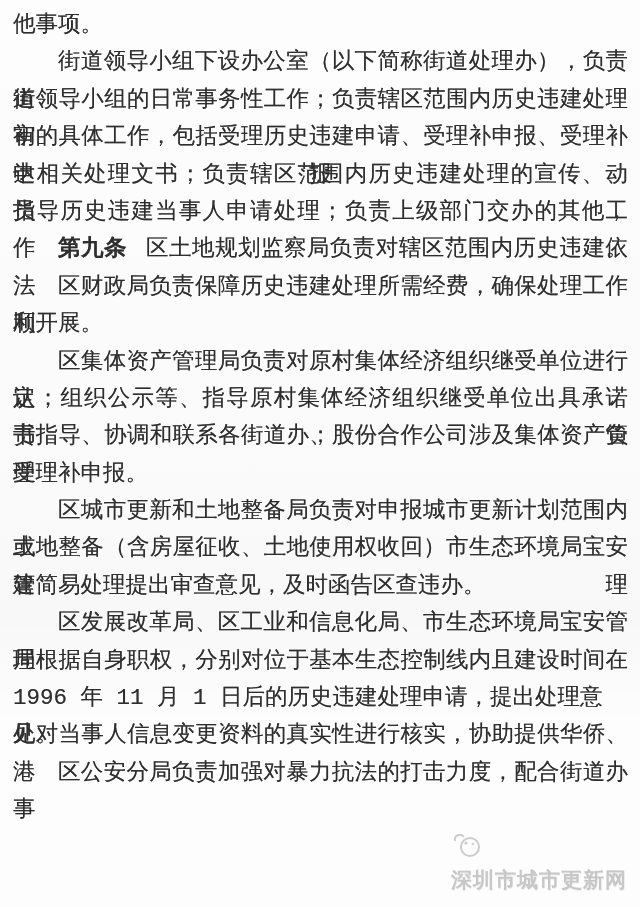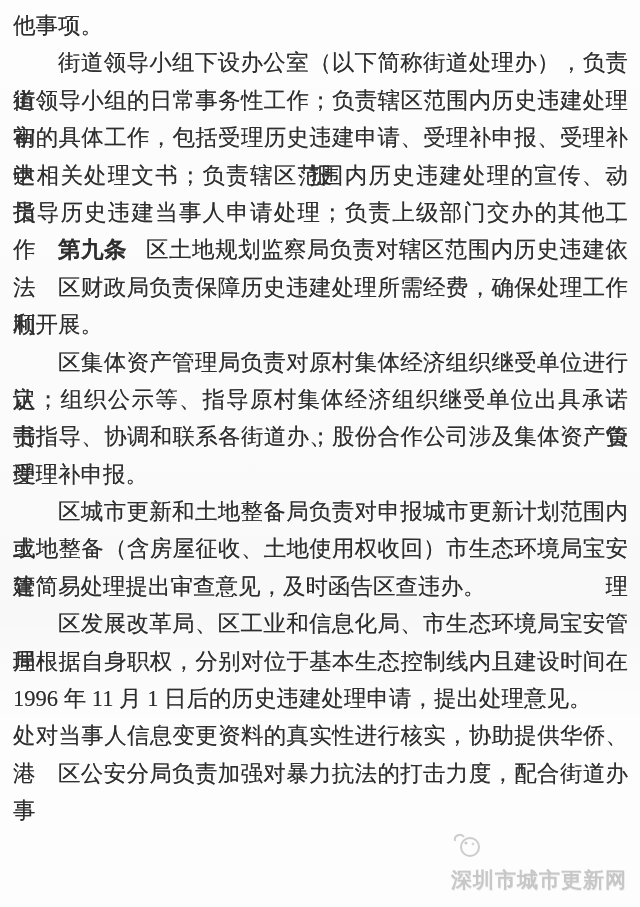--- a/index.html
+++ b/index.html
@@ -31,20 +31,21 @@
     right: 12px;
     top: 7px;
     color: #2e2e2e;
     font-size: 22.5px;
     text-shadow: 0 0 0.5px rgba(40,40,40,0.55);
   }
   .line {
     height: 37.4px;
     line-height: 37.4px;
     text-align: left;
+    font-family: Liberation Mono, monospace;
   }
   .line.j {
     text-align: justify;
     text-align-last: justify;
   }
   .line.ind {
     text-indent: 2em;
   }
   .article-label {
     font-weight: bold;

